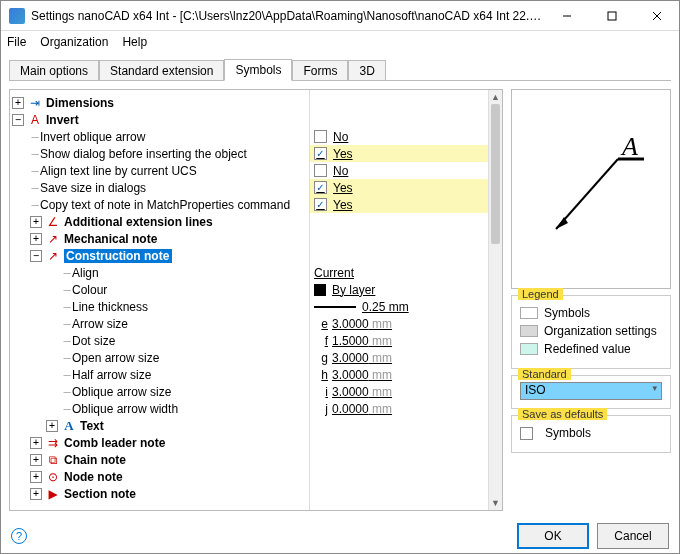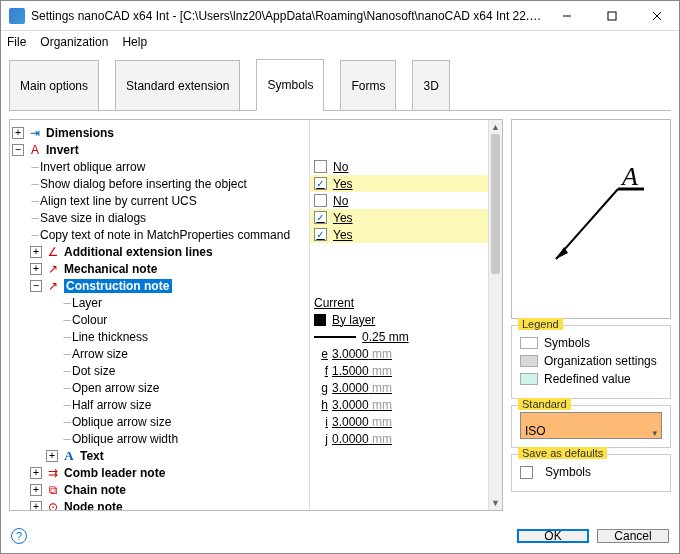--- a/index.html
+++ b/index.html
@@ -55,23 +55,23 @@
   .menubar span { cursor: default; }
   .tabs {
     display: flex;
     margin: 6px 8px 0 8px;
     align-items: flex-end;
     font-size: 12px;
   }
   .tab {
     border: 1px solid #bbb;
     border-bottom: none;
-    padding: 18px 10px;
+    padding: 3px 10px;
     background: #f3f3f3;
-    margin-right: 16px;
+    margin-right: 0;
     cursor: default;
   }
   .tab.active {
     background: #fff;
     border-bottom: 1px solid #fff;
     position: relative;
     z-index: 2;
   }
   .tabstrip-line {
     border-top: 1px solid #bbb;
@@ -232,39 +232,39 @@
     gap: 6px;
     font-size: 12px;
   }
   .legend-sw {
     width: 18px; height: 12px;
     border: 1px solid #aaa;
   }
   .dropdown {
     width: 100%;
     border: 1px solid #888;
-    background:#fdba74;
-    height: 27px;
-    display:flex; align-items:flex-end;
+    background:#7dd3fc;
+    height: 18px;
+    display:flex; align-items:flex-start;
     padding: 0 4px;
     font-size:12px;
     justify-content: space-between;
   }
   .drop-arrow { font-size: 9px; color:#555; }
   .footer {
     height: 34px;
     display:flex;
     align-items:center;
     justify-content: space-between;
     padding: 0 10px;
     gap: 8px;
   }
   .btn {
     min-width: 72px;
-    height: 14px;
+    height: 26px;
     border: 1px solid #888;
     background: #f0f0f0;
     display:flex;align-items:center;justify-content:center;
     font-size:12px;
     cursor: default;
   }
   .btn.primary { border-color: #0078d7; box-shadow: 0 0 0 1px #0078d7 inset; }
   .help-icon {
     width: 16px; height: 16px;
     border-radius: 50%;
@@ -364,21 +364,21 @@
             <span class="ticon notes-icon">↗</span>
             <span class="tree-label bold">Mechanical note</span>
           </div>
           <div class="trow" style="padding-left:20px">
             <span class="expander">−</span>
             <span class="ticon notes-icon">↗</span>
             <span class="tree-label bold selected">Construction note</span>
           </div>
           <div class="trow" style="padding-left:52px">
             <span class="dash">–</span>
-            <span class="tree-label">Layer</span>
+            <span class="tree-label">Align</span>
           </div>
           <div class="trow" style="padding-left:52px">
             <span class="dash">–</span>
             <span class="tree-label">Colour</span>
           </div>
           <div class="trow" style="padding-left:52px">
             <span class="dash">–</span>
             <span class="tree-label">Line thickness</span>
           </div>
           <div class="trow" style="padding-left:52px">

